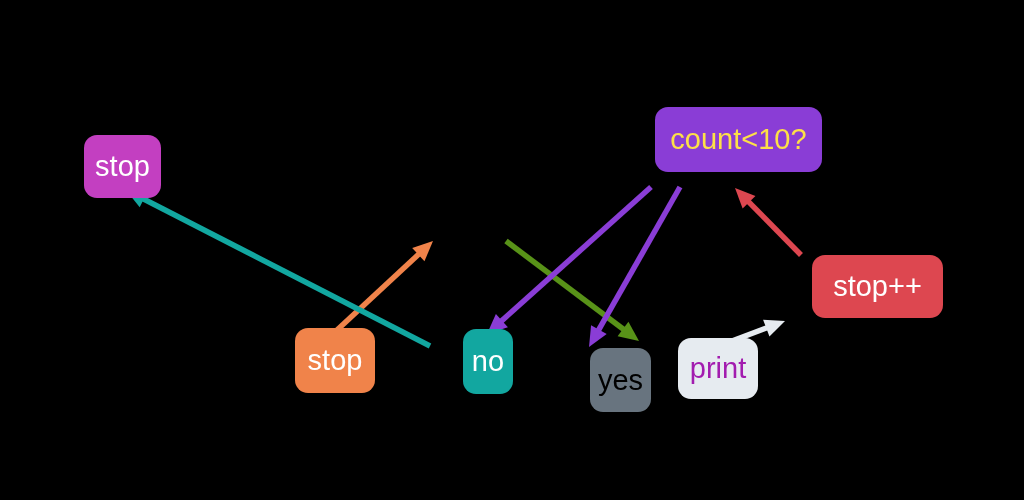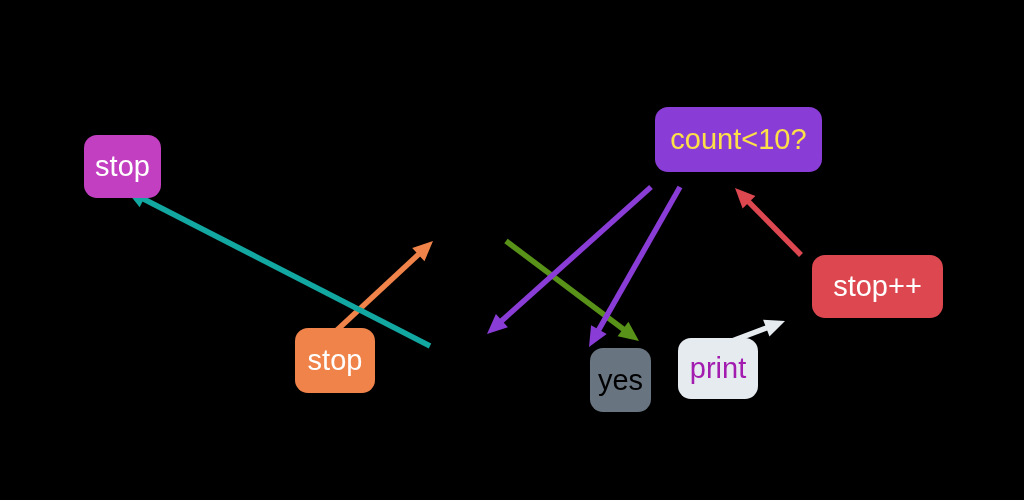--- a/index.html
+++ b/index.html
@@ -62,16 +62,17 @@
       <line x1="716" y1="347" x2="769.0918987812885" y2="326.99435698096374" stroke="#e6ebf0" stroke-width="5.5"></line>
       <polygon points="785,321 769.4580699090849,336.4741206228046 763.1111036939468,319.6302487441689" fill="#e6ebf0"></polygon>
       <line x1="801" y1="255" x2="746.9300959972294" y2="200.11085502749046" stroke="#dd4750" stroke-width="5.5"></line>
       <polygon points="735,188 755.4470361877648,195.93213156322025 742.6237779233631,208.56399791322787" fill="#dd4750"></polygon>
     </svg>
   <div class="node-layer">
       <div class="node" style="left: 44px; top: 135px; width: 77px; height: 63px; background: rgb(195, 63, 193); color: rgb(255, 255, 255);">stop</div>
       <div class="node" style="left: 615px; top: 107px; width: 167px; height: 65px; background: rgb(138, 61, 214); color: #fde047;">count&lt;10?</div>
       <div class="node" style="left: 772px; top: 255px; width: 131px; height: 63px; background: rgb(221, 71, 80); color: rgb(255, 255, 255);">stop++</div>
       <div class="node" style="left: 255px; top: 328px; width: 80px; height: 65px; background: rgb(240, 131, 74); color: rgb(255, 255, 255);">stop</div>
+      <div class="node" style="left: 423px; top: 329px; width: 50px; height: 65px; background: rgb(18, 167, 160); color: rgb(255, 255, 255);">no</div>
       <div class="node" style="left: 550px; top: 348px; width: 61px; height: 64px; background: rgb(104, 116, 127); color: #000000;">yes</div>
       <div class="node" style="left: 638px; top: 338px; width: 80px; height: 61px; background: rgb(230, 235, 240); color: #a21caf;">print</div>
     </div>
 </div>
 
 </body></html>

